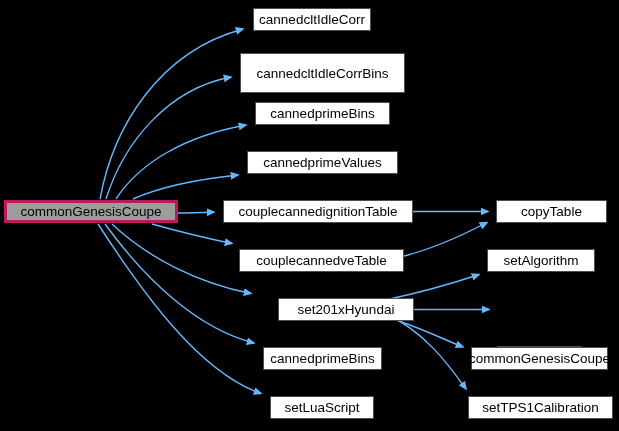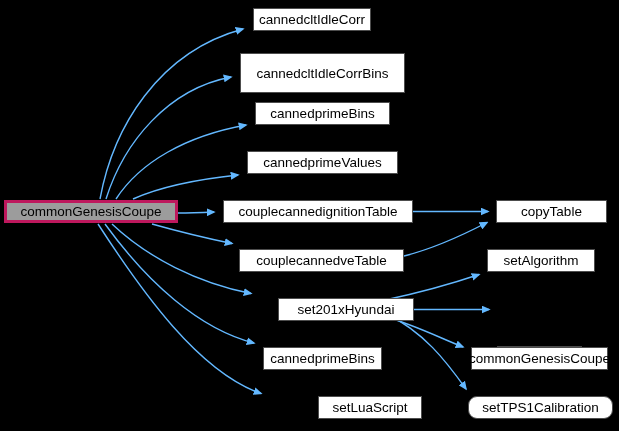--- a/index.html
+++ b/index.html
@@ -70,25 +70,25 @@
   <div class="node" style="left:223px;top:200px;width:190px;height:23px;">couplecannedignitionTable</div>
 
   <div class="node" style="left:247px;top:151px;width:151px;height:23px;">cannedprimeValues</div>
 
   <div class="node" style="left:239px;top:249px;width:165px;height:23px;">couplecannedveTable</div>
 
   <div class="node" style="left:278px;top:298px;width:136px;height:23px;">set201xHyundai</div>
 
   <div class="node" style="left:263px;top:347px;width:119px;height:23px;">cannedprimeBins</div>
 
-  <div class="node" style="left:270px;top:396px;width:104px;height:23px;margin-left:48px;">setLuaScript</div>
+  <div class="node" style="left:270px;top:396px;width:104px;height:23px;">setLuaScript</div>
 
   <div class="node" style="left:496px;top:200px;width:111px;height:23px;">copyTable</div>
 
   <div class="node" style="left:487px;top:249px;width:108px;height:23px;">setAlgorithm</div>
 
   <div class="node" style="left:497px;top:298px;width:85px;height:23px;margin-top:48px;">setEtbPID</div>
 
   <div class="node" style="left:471px;top:347px;width:137px;height:23px;">commonGenesisCoupe</div>
 
-  <div class="node" style="left:468px;top:396px;width:145px;height:23px;border-radius:9px;">setTPS1Calibration</div>
+  <div class="node" style="left:468px;top:396px;width:145px;height:23px;">setTPS1Calibration</div>
 
 </div>
 
 </body></html>

